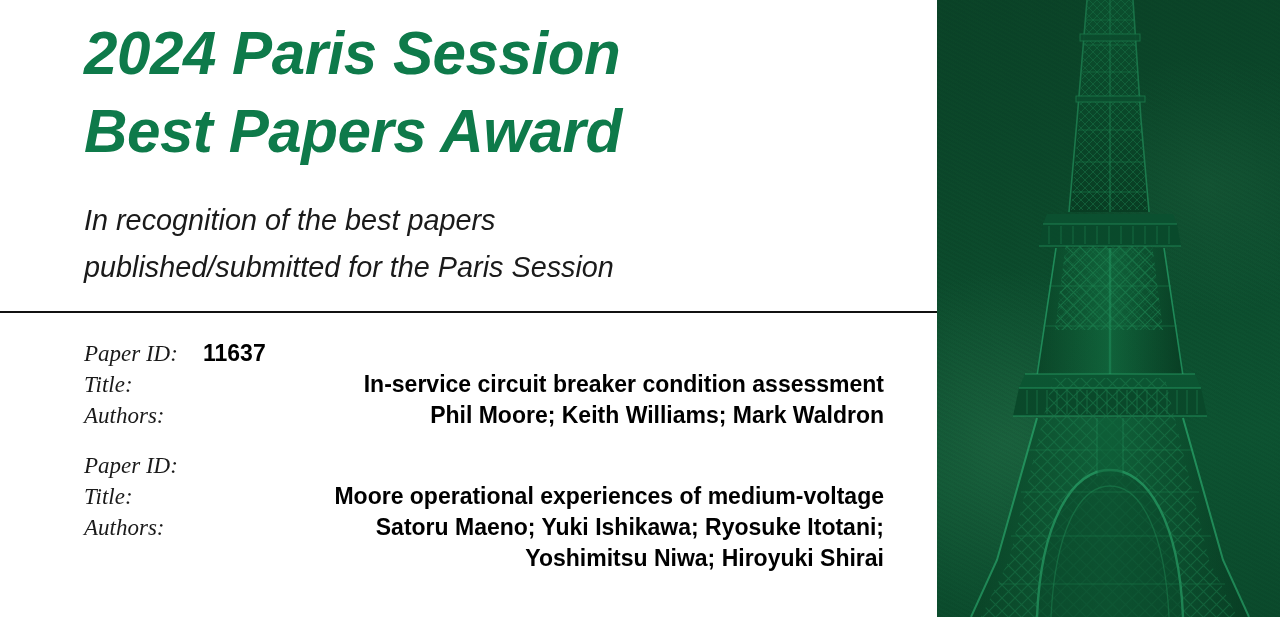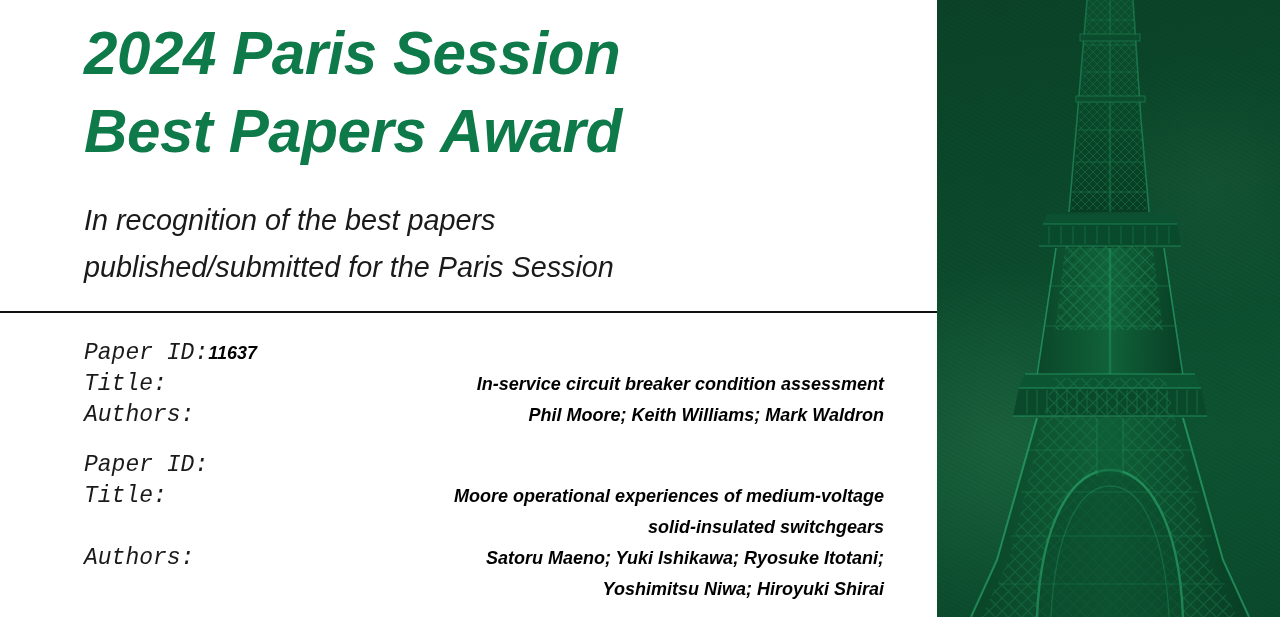--- a/index.html
+++ b/index.html
@@ -73,33 +73,32 @@
   .paper-entry { margin-bottom:19px; }
   .paper-entry:last-child { margin-bottom:0; }
 
   .field-row {
     display:flex;
     align-items:flex-start;
     line-height:31px;
   }
   .field-label {
     flex:0 0 119px;
-    font-family:Liberation Mono, monospace;
+    font-family:Liberation Serif, serif;
     font-weight:300;
     font-style:italic;
     font-size:23px;
     color:#1a1a1a;
     white-space:nowrap;
   }
   .field-value {
     flex:1 1 auto;
     font-family:"Liberation Sans", sans-serif;
     font-weight:bold;
-    font-style:italic;
-    font-size:18px;
+    font-size:23px;
     color:#000000;
   }
   .field-value .vline { display:block; white-space:nowrap;text-align:right; }
 
   
   .photo-panel {
     position:absolute;
     left:937px; top:0;
     width:343px; height:617px;
     overflow:hidden;
@@ -166,21 +165,20 @@
       </div>
 
       <div class="paper-entry">
         <div class="field-row">
           <div class="field-label">Paper ID:</div>
         </div>
         <div class="field-row">
           <div class="field-label">Title:</div>
           <div class="field-value">
             <span class="vline">Moore operational experiences of medium-voltage</span>
-            <span class="vline">solid-insulated switchgears</span>
           </div>
         </div>
         <div class="field-row">
           <div class="field-label">Authors:</div>
           <div class="field-value">
             <span class="vline">Satoru Maeno; Yuki Ishikawa; Ryosuke Itotani;</span>
             <span class="vline">Yoshimitsu Niwa; Hiroyuki Shirai</span>
           </div>
         </div>
       </div>

